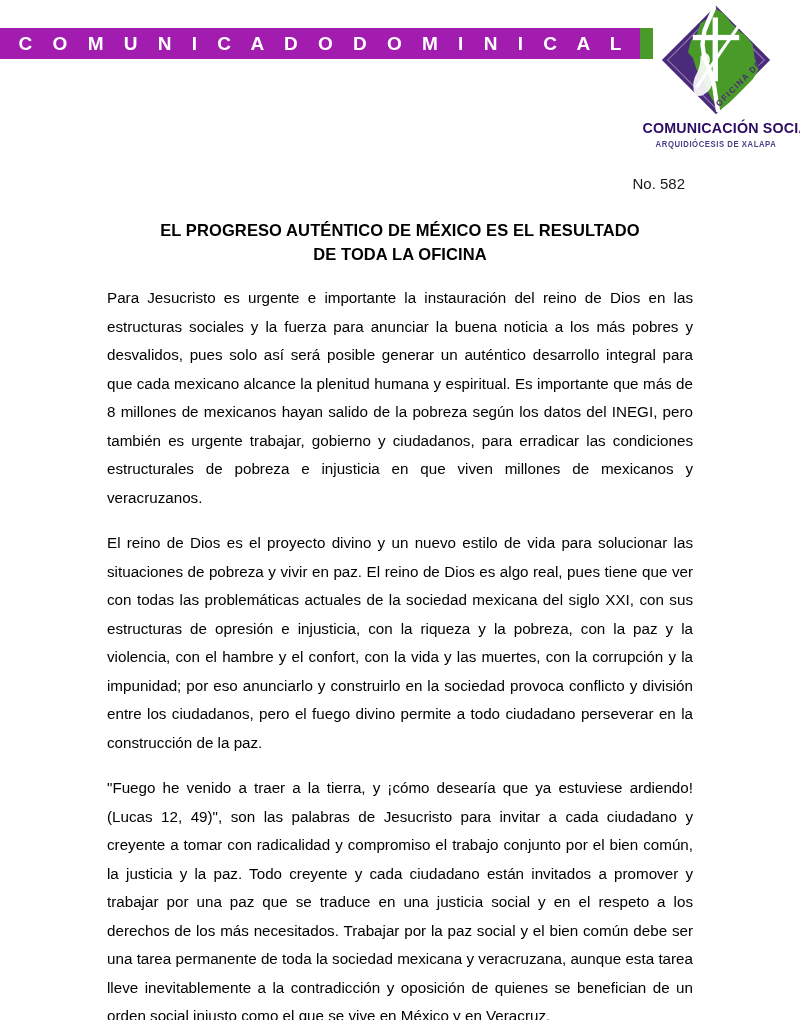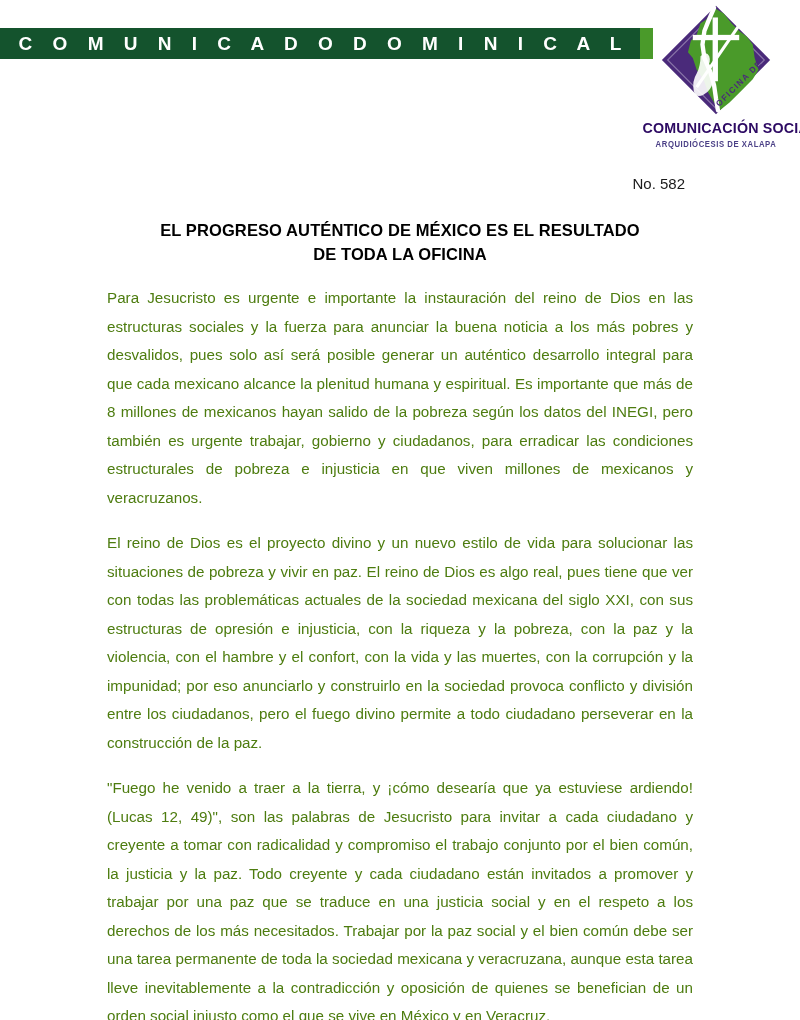--- a/index.html
+++ b/index.html
@@ -27,21 +27,21 @@
     position: absolute;
     left: 0;
     top: 28px;
     width: 653px;
     height: 31px;
     display: flex;
     align-items: stretch;
   }
   .banner-bar {
     flex: 1 1 auto;
-    background: #14532d;
+    background: #a21caf;
     display: flex;
     align-items: center;
     justify-content: center;
   }
   .banner-title {
     color: #ffffff;
     font-size: 19px;
     font-weight: bold;
     letter-spacing: 7.5px;
     text-indent: 7.5px;
@@ -117,21 +117,21 @@
   
   .content {
     margin: 18px auto 0 auto;
     width: 586px;
   }
   .para {
     text-align: justify;
     font-size: 15.2px;
     line-height: 28.5px;
     margin: 0 0 17px 0;
-    color: #4d7c0f;
+    color: #000000;
     hyphens: none;
   }
   .para:last-child { margin-bottom: 0; }
 </style>
 </head>
 <body>
 
 <div class="header">
 
   <div class="banner-wrap">

